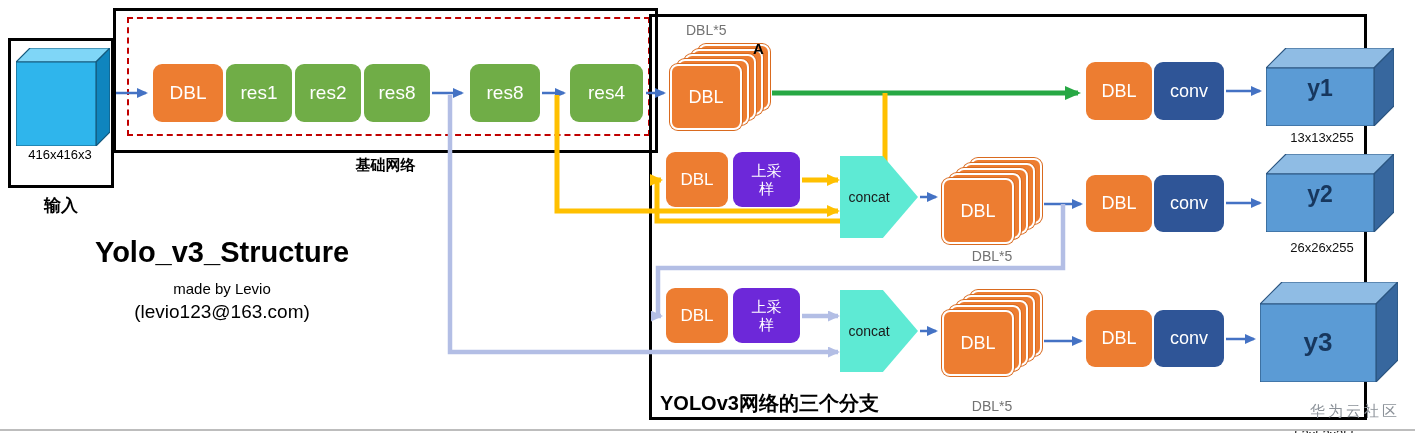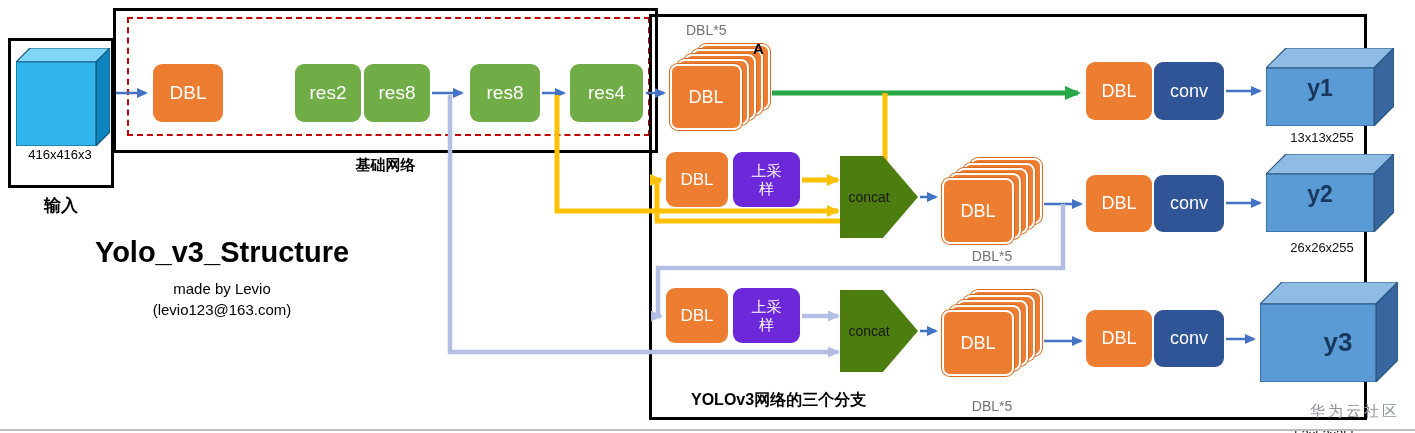--- a/index.html
+++ b/index.html
@@ -7,21 +7,21 @@
           font-family:"Liberation Sans",sans-serif;color:#000;}
   .wires{position:absolute;left:0;top:0;z-index:1;}
   .box{position:absolute;border:3px solid #000;box-sizing:border-box;background:transparent;z-index:0;}
   .dashedbox{position:absolute;border:2px dashed #C00000;box-sizing:border-box;z-index:0;}
   .block{position:absolute;display:flex;align-items:center;justify-content:center;
          color:#fff;font-size:19px;border-radius:9px;z-index:2;box-sizing:border-box;}
   .orange{background:#ED7D31;}
   .green{background:#70AD47;}
   .purple{background:#6d28d9;}
   .navy{background:#2F5597;}
-  .concat{position:absolute;background:#4d7c0f;z-index:2;display:flex;align-items:center;justify-content:center;
+  .concat{position:absolute;background:#5eead4;z-index:2;display:flex;align-items:center;justify-content:center;
           clip-path:polygon(0 0,55% 0,100% 50%,55% 100%,0 100%);
           color:#1a1a1a;font-size:14px;padding-right:20px;box-sizing:border-box;}
   .stack{position:absolute;width:100px;height:88px;z-index:2;}
   .card{position:absolute;width:72px;height:66px;background:#ED7D31;border:2px solid #fff;
         border-radius:8px;box-sizing:border-box;box-shadow:0 0 0 1px #d96a1f;}
   .card:nth-child(1){left:28px;top:0;}
   .card:nth-child(2){left:21px;top:5px;}
   .card:nth-child(3){left:14px;top:10px;}
   .card:nth-child(4){left:7px;top:15px;}
   .card:nth-child(5){left:0;top:20px;display:flex;align-items:center;justify-content:center;
@@ -95,33 +95,34 @@
       <polygon points="0,14 80,14 80,98 0,98" fill="#2FB5EC"></polygon>
     </g>
   </svg>
   <div class="lbl center" style="left:10px;top:147px;width:100px;font-size:13px;">416x416x3</div>
   <div class="lbl center bold" style="left:8px;top:194px;width:106px;font-size:17px;">输入</div>
 
   <div class="box" style="left:113px;top:8px;width:545px;height:145px;"></div>
   <div class="dashedbox" style="left:127px;top:17px;width:523px;height:119px;"></div>
 
   <div class="block orange" style="left:153px;top:64px;width:70px;height:58px;">DBL</div>
+  <div class="block green" style="left:226px;top:64px;width:66px;height:58px;">res1</div>
   <div class="block green" style="left:295px;top:64px;width:66px;height:58px;">res2</div>
   <div class="block green" style="left:364px;top:64px;width:66px;height:58px;">res8</div>
   <div class="block green" style="left:470px;top:64px;width:70px;height:58px;">res8</div>
   <div class="block green" style="left:570px;top:64px;width:73px;height:58px;">res4</div>
 
   <div class="lbl center bold" style="left:113px;top:156px;width:545px;font-size:15px;">基础网络</div>
 
   <div class="lbl center bold" style="left:62px;top:236px;width:320px;font-size:29px;">Yolo_v3_Structure</div>
   <div class="lbl center" style="left:62px;top:280px;width:320px;font-size:15px;">made by Levio</div>
-  <div class="lbl center" style="left:62px;top:301px;width:320px;font-size:15px;">(levio123@163.com)</div>
+  <div class="lbl center" style="left:62px;top:301px;width:320px;font-size:19px;">(levio123@163.com)</div>
 
   <div class="box" style="left:649px;top:14px;width:718px;height:406px;"></div>
-  <div class="lbl bold" style="left:660px;top:390px;width:300px;font-size:16px;margin-left:31px;">YOLOv3网络的三个分支</div>
+  <div class="lbl bold" style="left:660px;top:390px;width:300px;font-size:20px;">YOLOv3网络的三个分支</div>
 
   <div class="dbl5" style="left:686px;top:22px;">DBL*5</div>
   <div class="lbl bold" style="left:753px;top:40px;font-size:15px;">A</div>
   <div class="stack" style="left:670px;top:44px;">
     <div class="card"></div>
     <div class="card"></div>
     <div class="card"></div>
     <div class="card"></div>
     <div class="card">DBL</div>
   </div>
@@ -181,19 +182,19 @@
   <div class="dbl5 center" style="left:942px;top:398px;width:100px;">DBL*5</div>
   <div class="block orange" style="left:1086px;top:310px;width:66px;height:57px;font-size:18px;">DBL</div>
   <div class="block navy" style="left:1154px;top:310px;width:70px;height:57px;font-size:18px;">conv</div>
   <svg class="cube" style="left:1260px;top:282px;" width="138" height="100">
     <g stroke="#2b5580" stroke-width="1.2" stroke-linejoin="round">
       <polygon points="0,22 22,0 138,0 116,22" fill="#8FBCE4"></polygon>
       <polygon points="116,22 138,0 138,78 116,100" fill="#37679E"></polygon>
       <polygon points="0,22 116,22 116,100 0,100" fill="#5B9BD5"></polygon>
     </g>
   </svg>
-  <div class="cube-label" style="left:1260px;top:326px;width:116px;height:32px;font-size:26px;padding-left:20px;">y3</div>
+  <div class="cube-label" style="left:1260px;top:326px;width:116px;height:32px;font-size:26px;">y3</div>
   <div class="sizelbl" style="left:1276px;top:385px;width:100px;margin-top:42px;">52x52x255</div>
 
   <div class="watermark" style="left:1250px;top:402px;width:150px;">华为云社区</div>
   <div class="hairline"></div>
 
 </div>
 
 </body></html>

